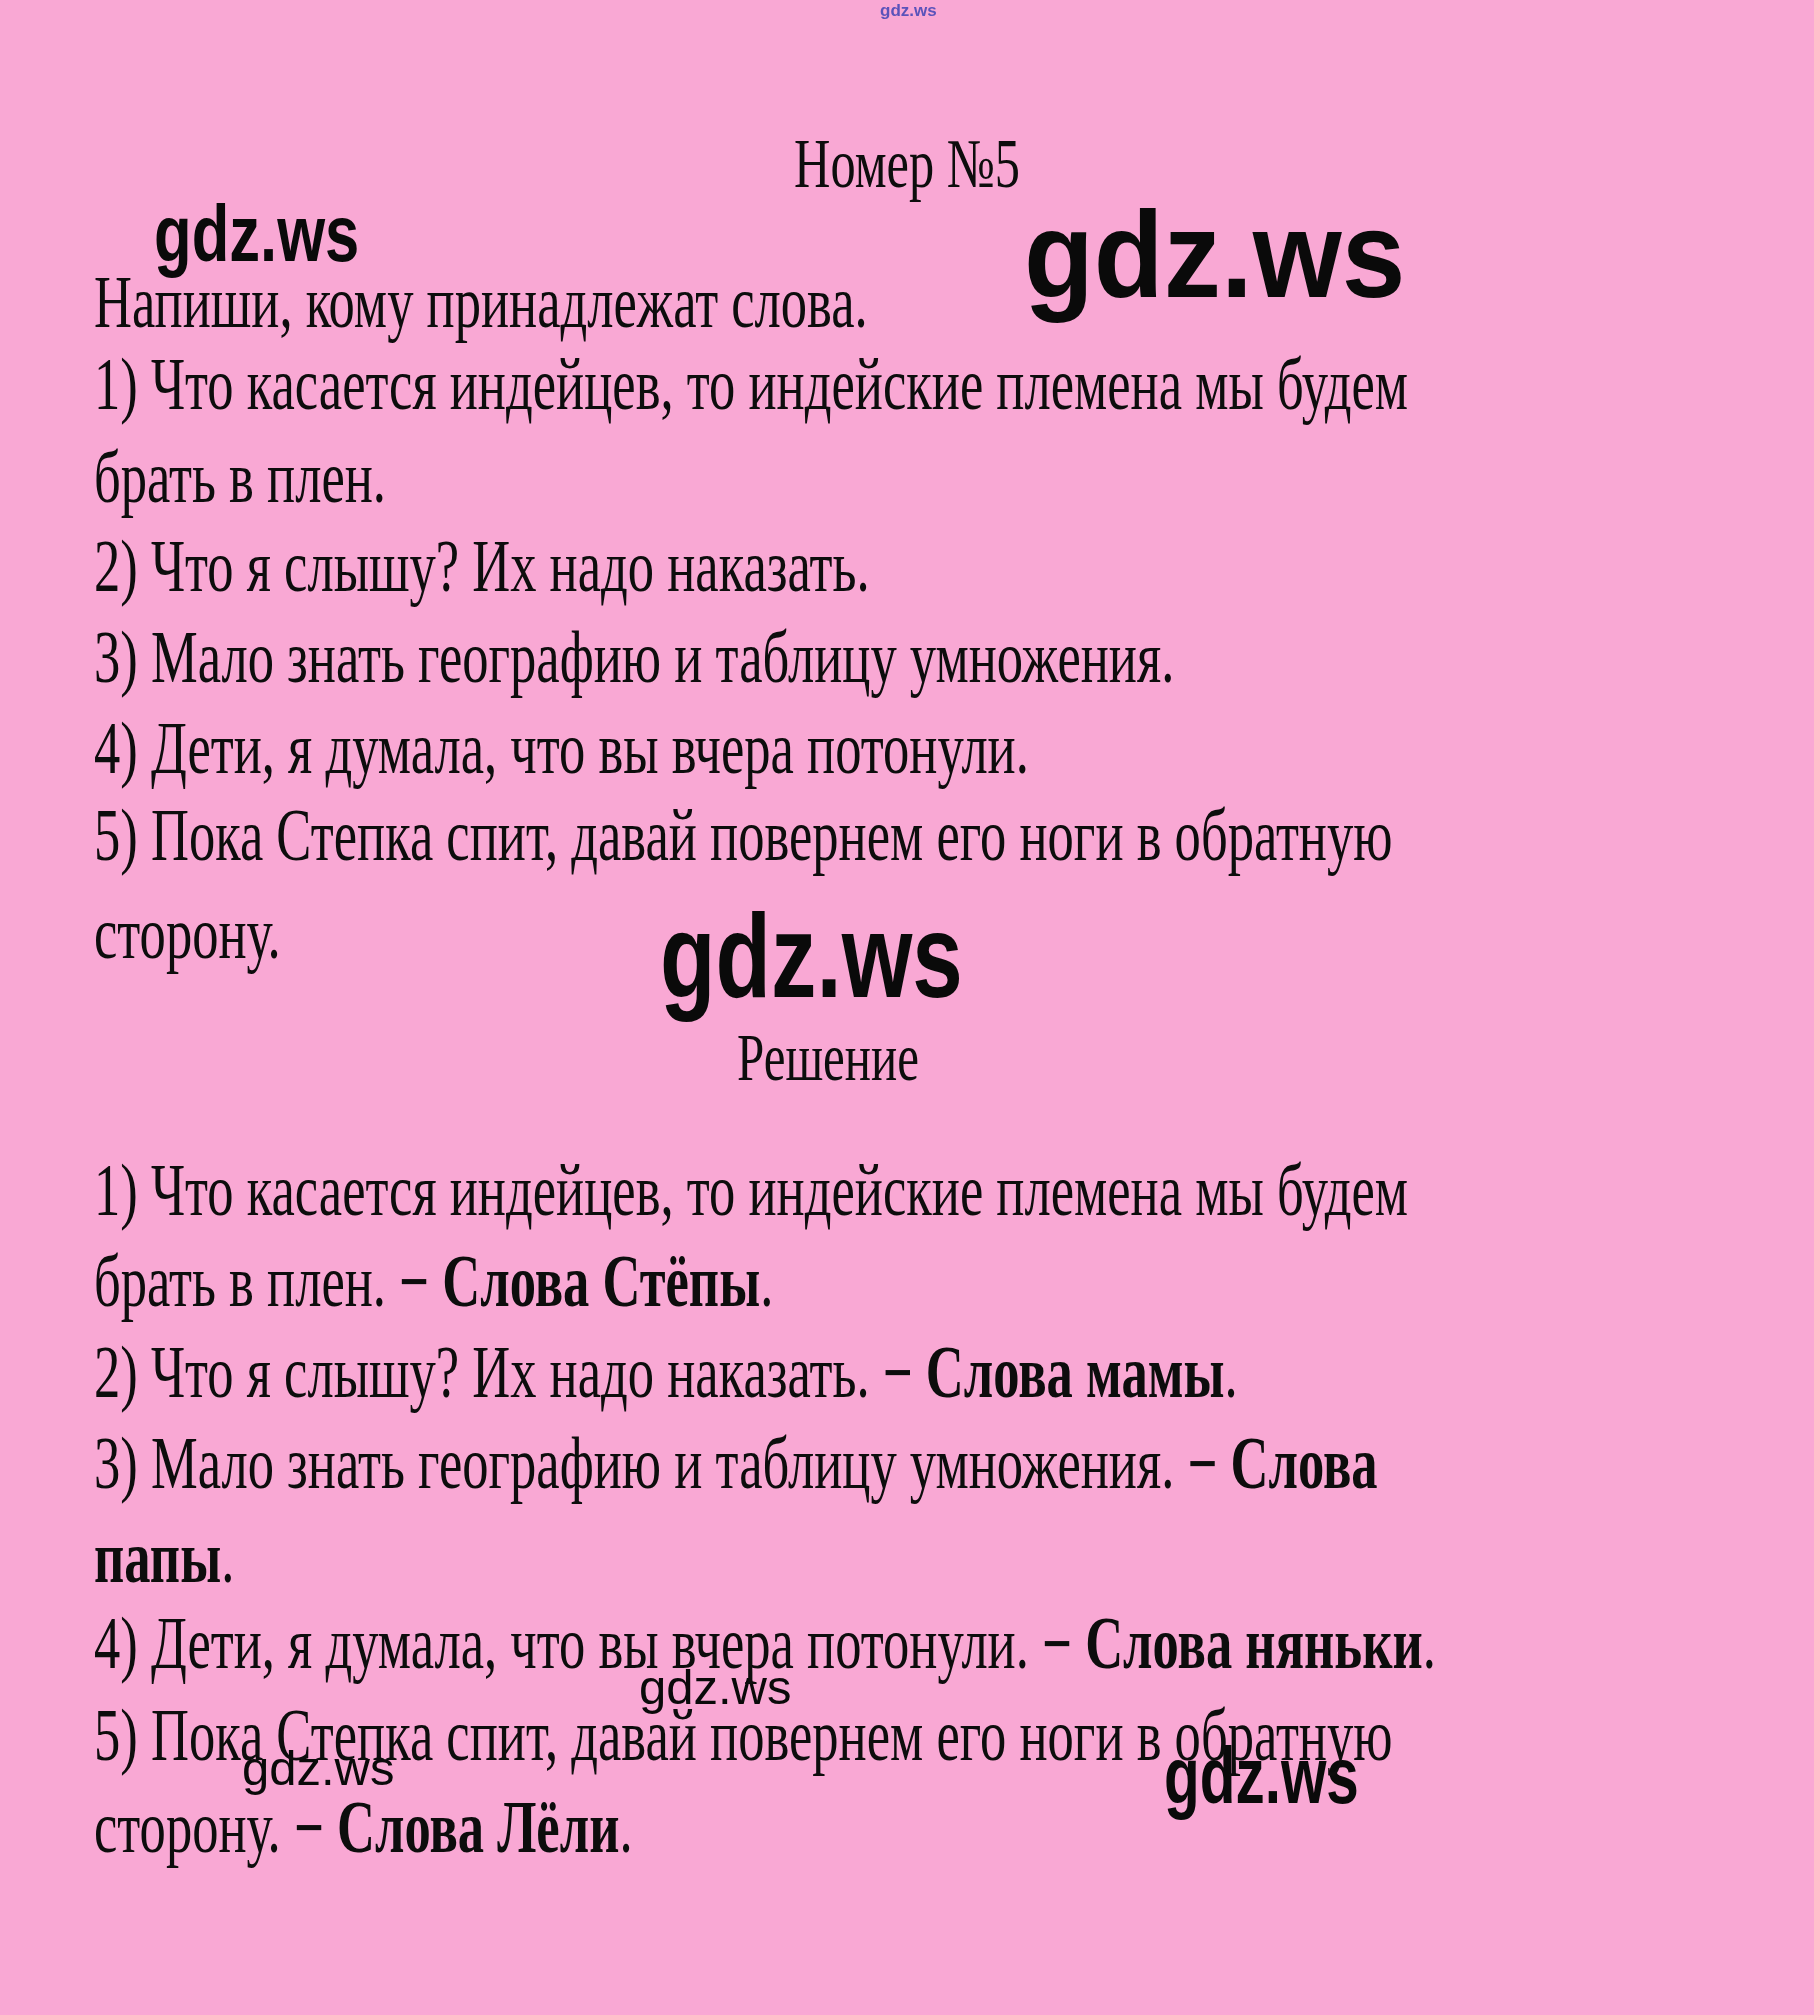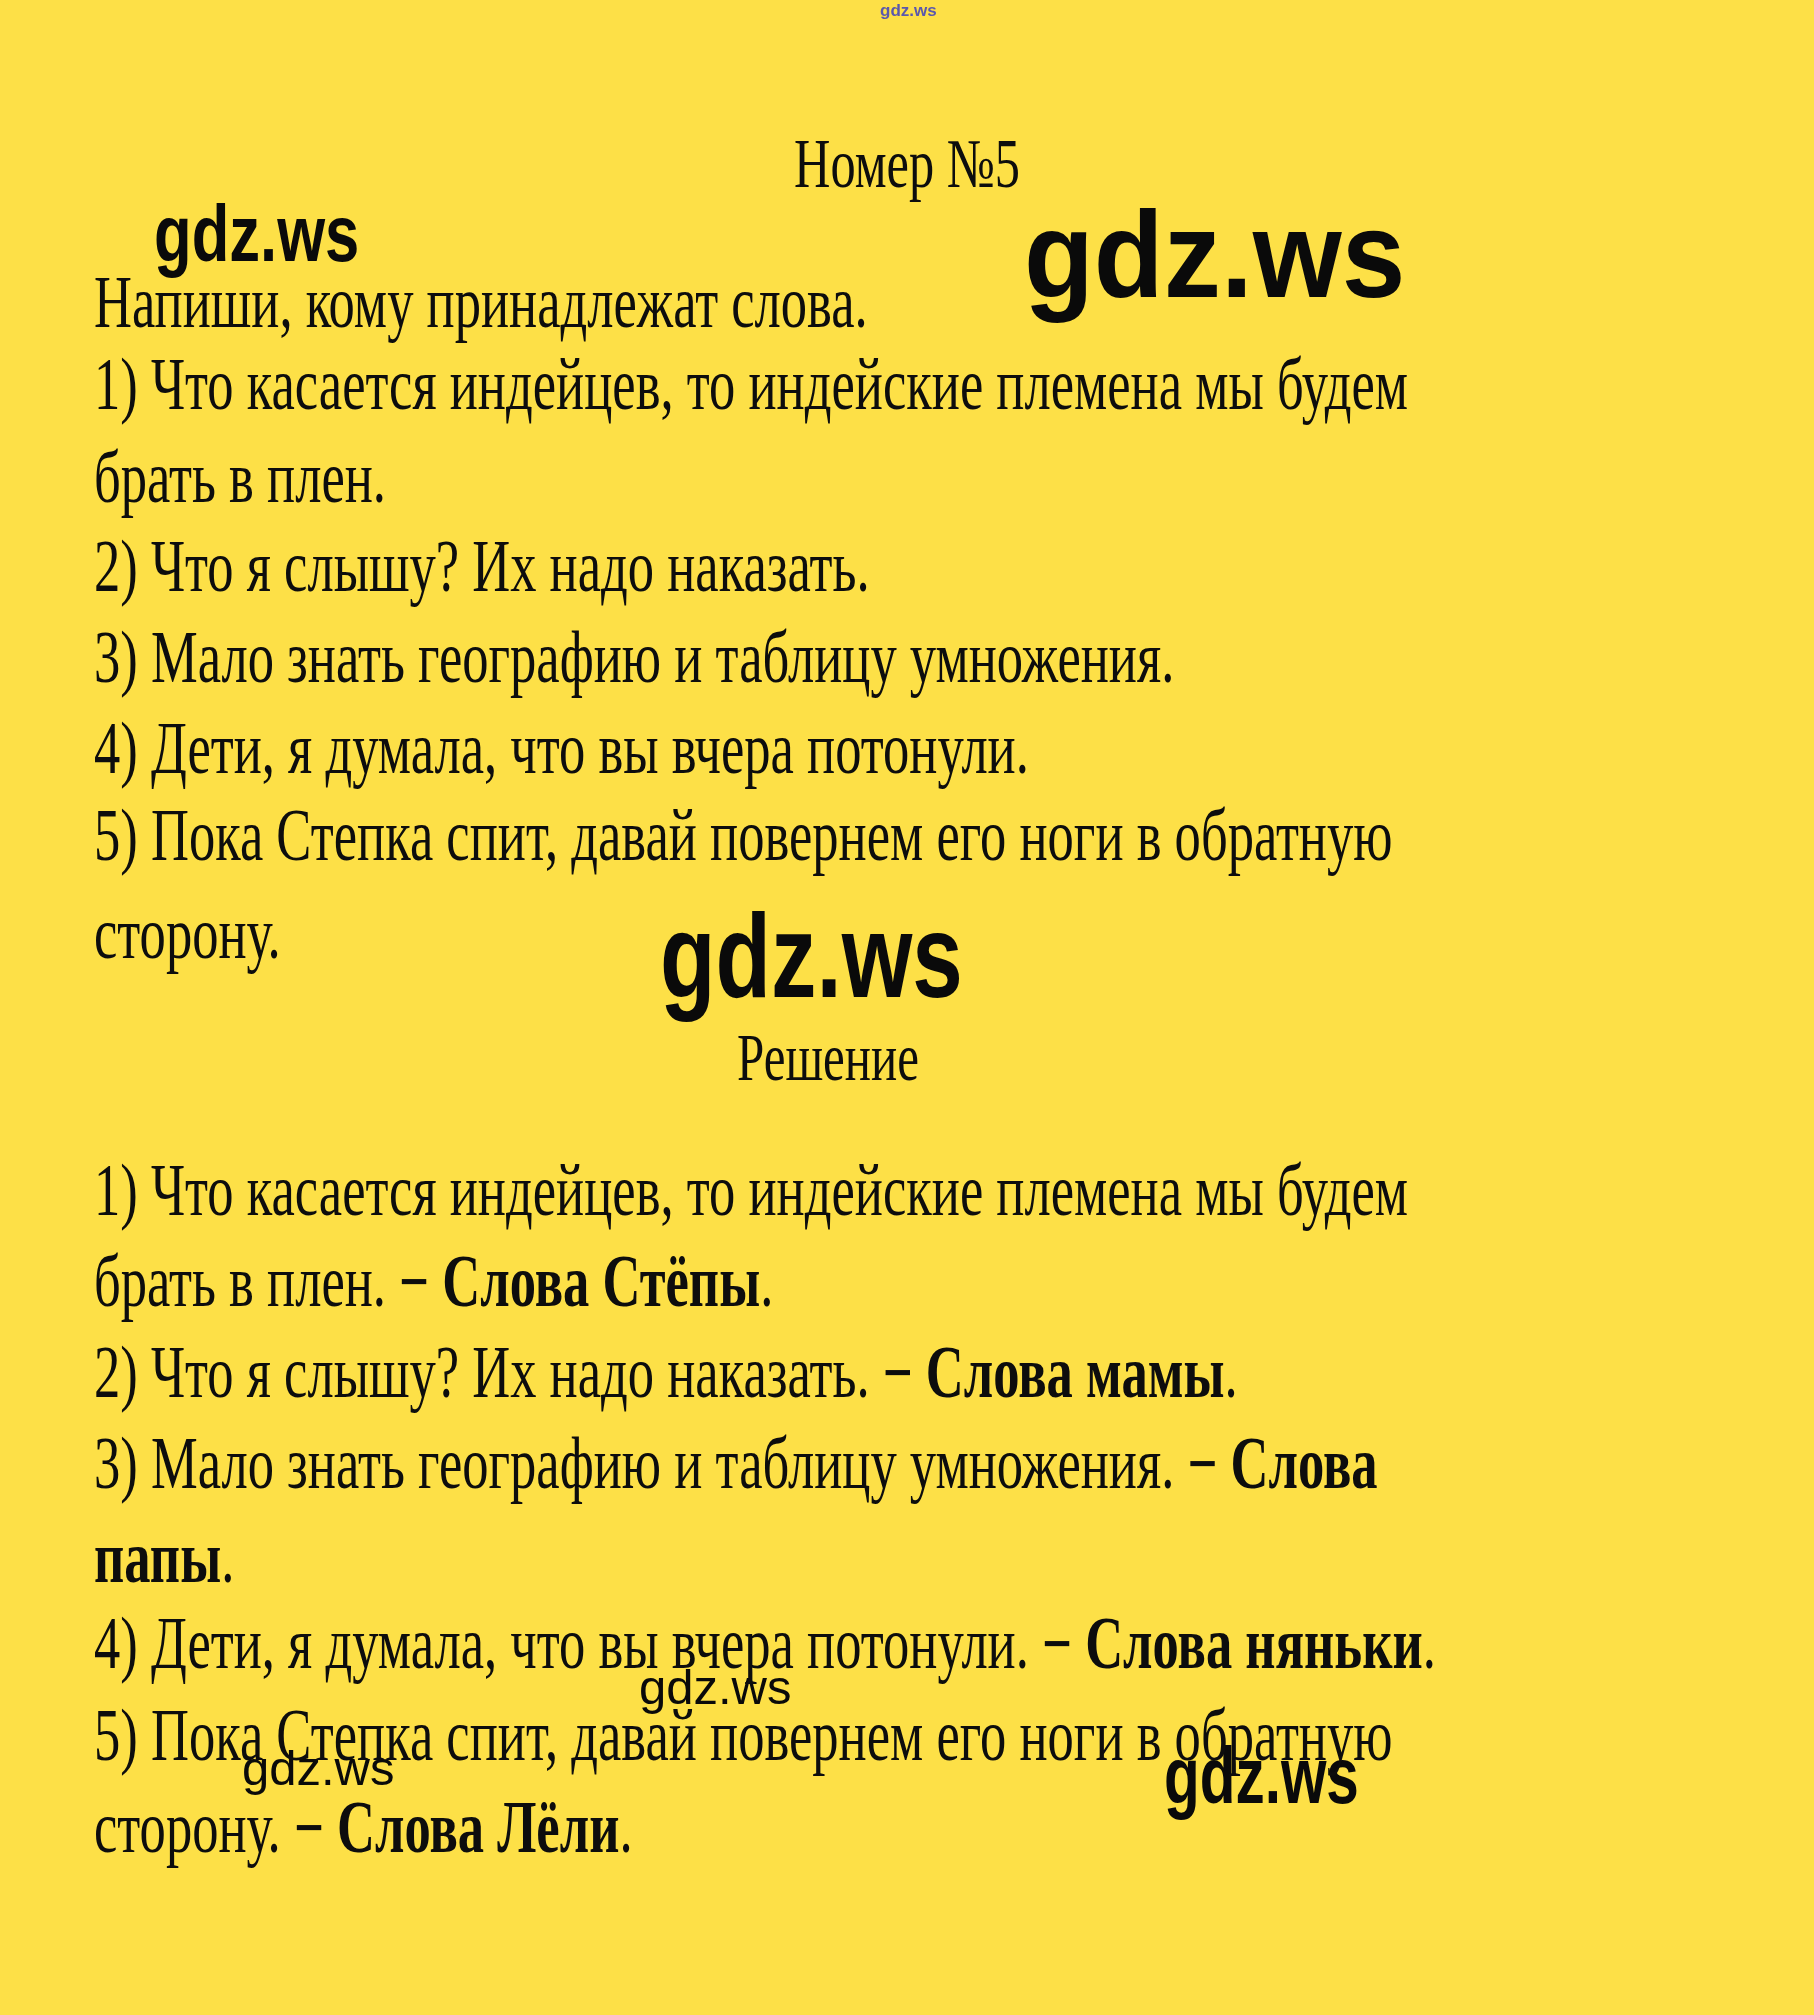--- a/index.html
+++ b/index.html
@@ -1,20 +1,20 @@
 <!DOCTYPE html>
 <html style="font-size:14.3px"><head>
 <meta charset="utf-8">
 <style>
   html, body { margin: 0; padding: 0; background: #e8e8e8; }
   .page {
     position: relative;
     width: 1814px;
     height: 2015px;
-    background: #fde047;
+    background: #f9a8d4;
     overflow: hidden;
     font-family: "Liberation Serif", serif;
   }
   
   .line {
     position: absolute;
     left: 94px;
     font-size: 73px;
     line-height: 1;
     color: #0d0d0d;

